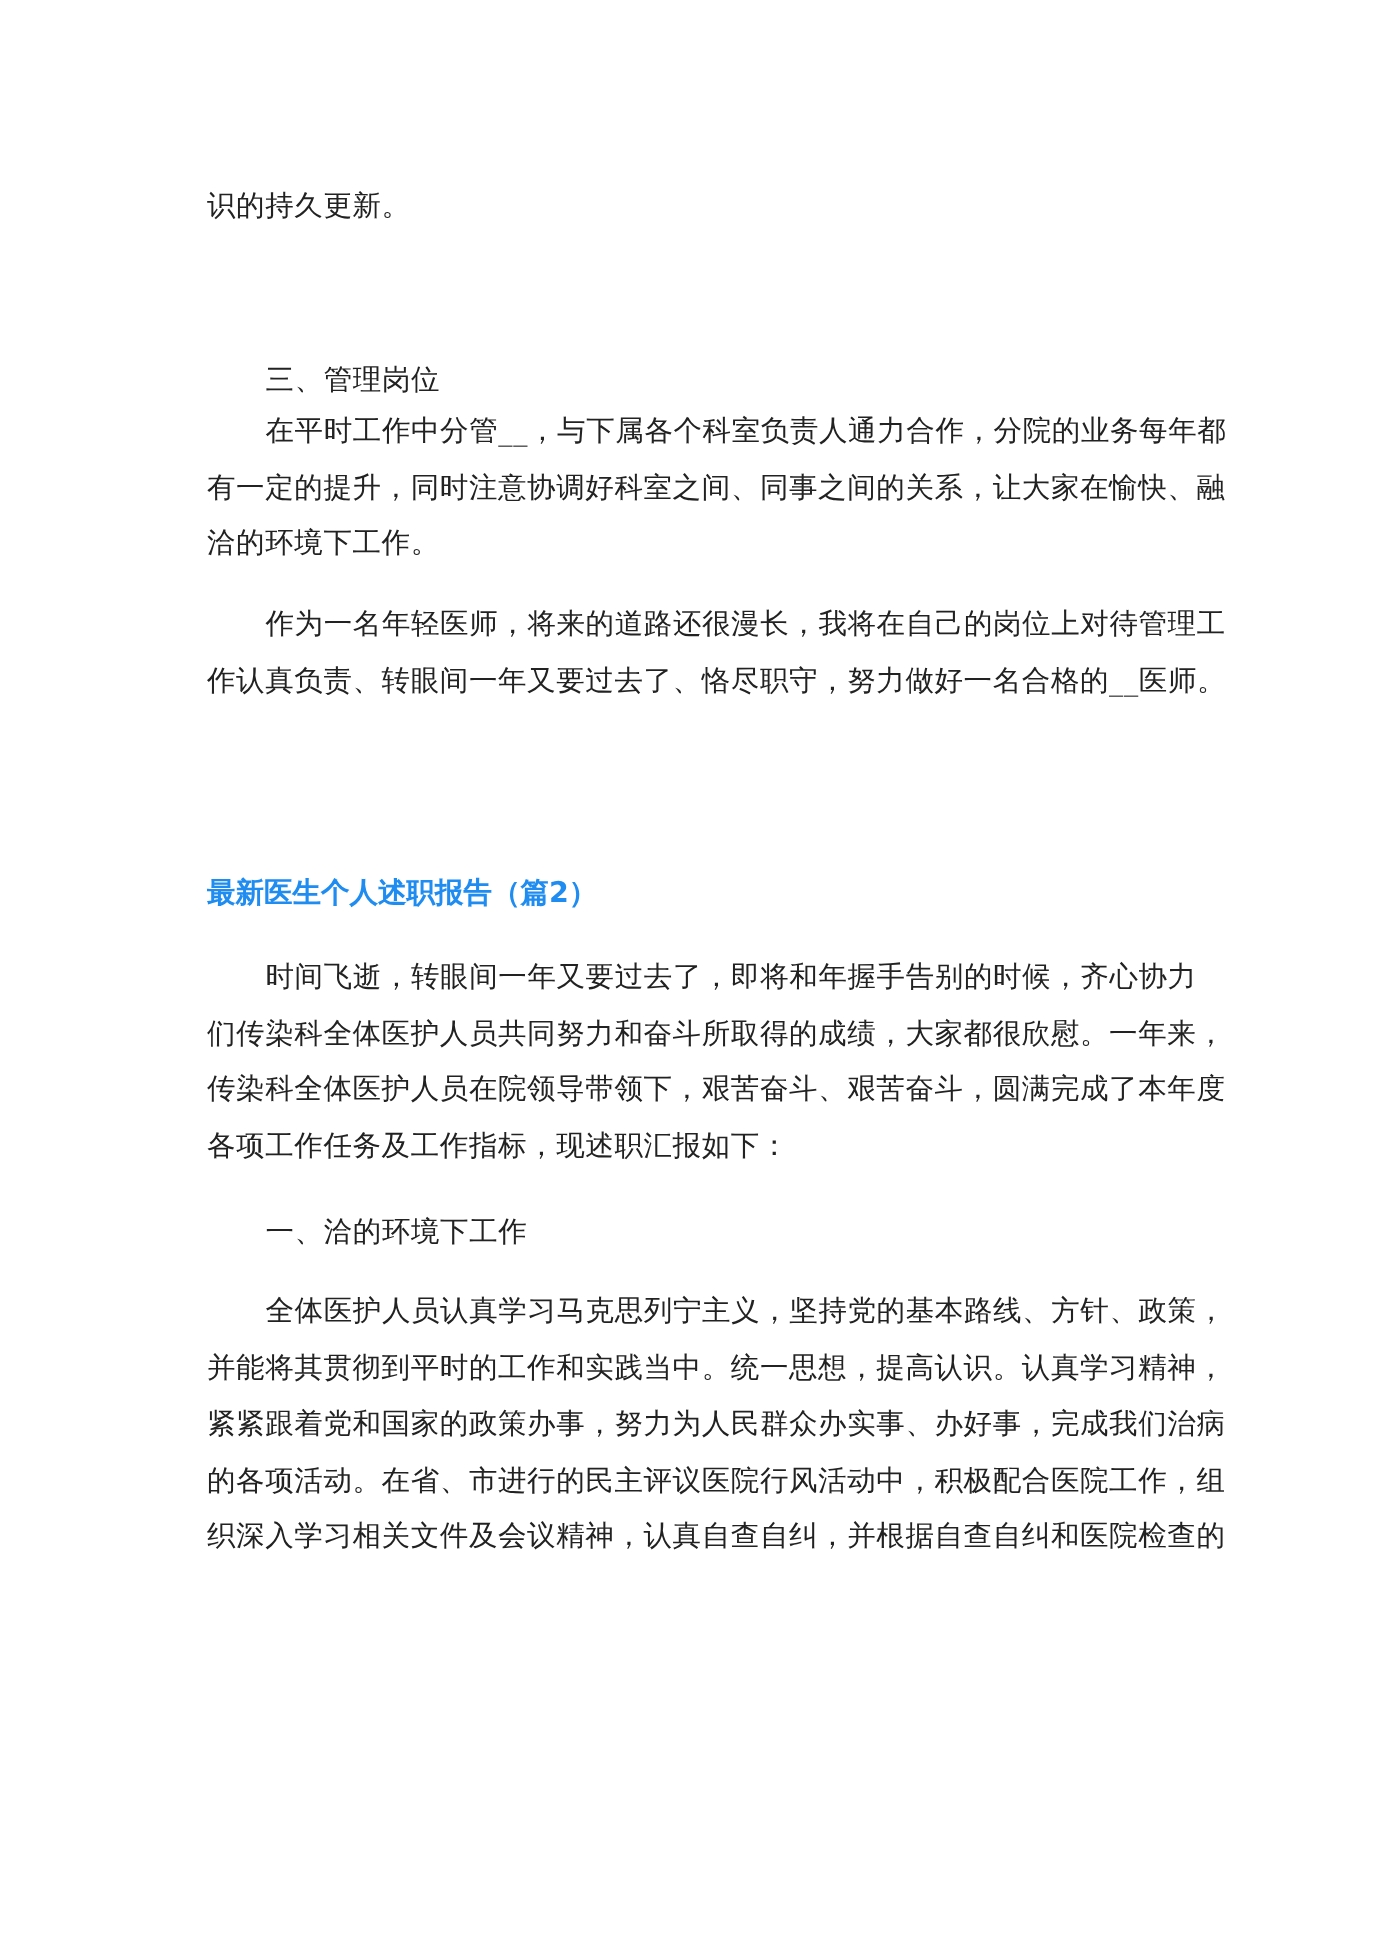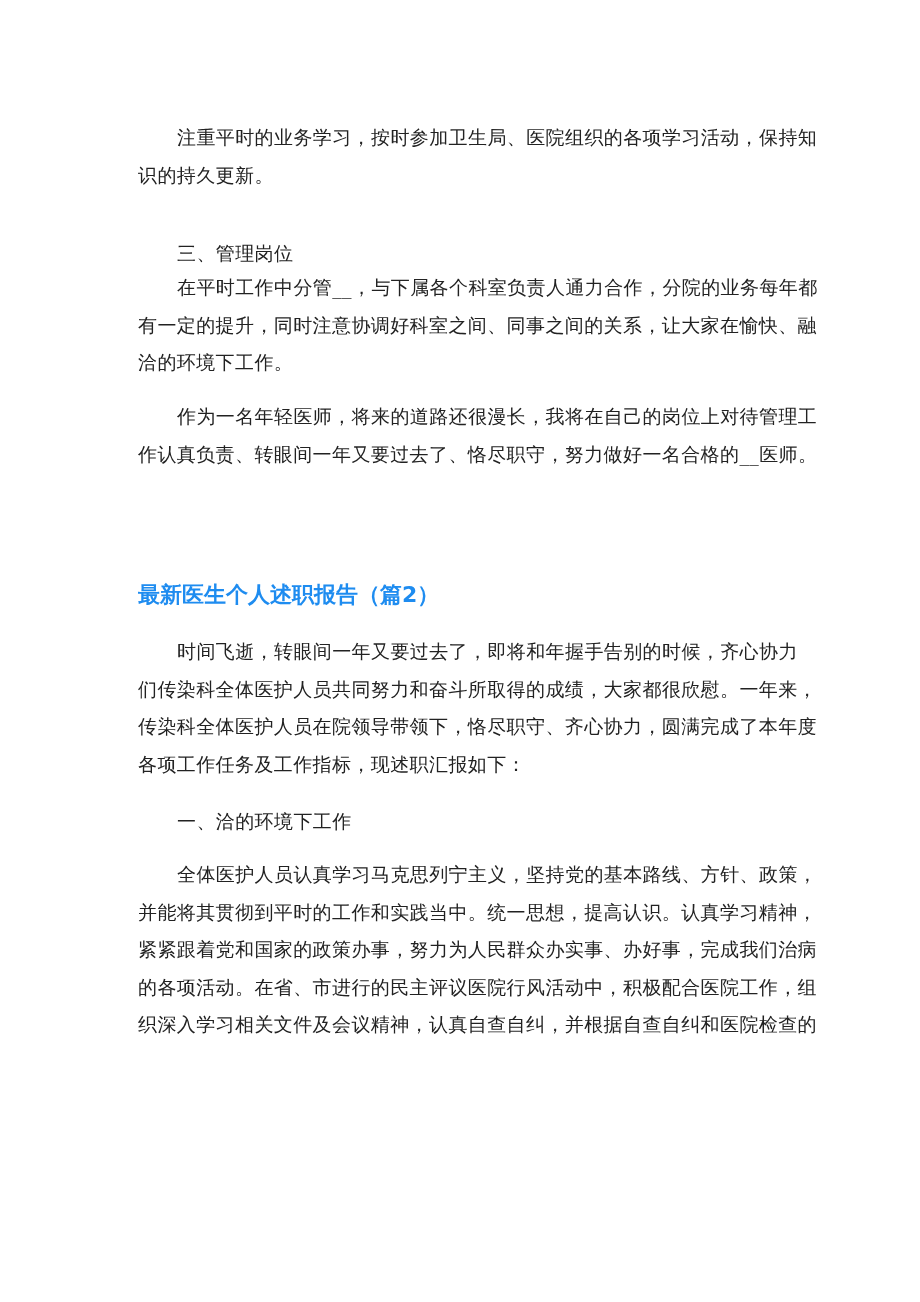--- a/index.html
+++ b/index.html
@@ -34,37 +34,36 @@
     letter-spacing: 0.4px;
     text-align: justify;
     text-align-last: left;
     word-break: break-all;
   }
   .line {
     display: block;
     white-space: nowrap;
   }
   .heading {
-    font-size: 22px;
+    font-size: 19px;
     line-height: 30px;
     font-weight: bold;
     color: #1e8cf0;
     margin: 0;
     white-space: nowrap;
     font-family: "DejaVu Sans", "Liberation Sans", sans-serif;
   }
 </style>
 </head>
 <body>
 
 <div class="page">
 
   <div class="block" style="top:119px;">
     <p class="p">
-      <span class="line">注重平时的业务学习，按时参加卫生局、医院组织的各项学习活动，保持知</span>
       <span class="line" style="text-indent:0">识的持久更新。</span>
     </p>
   </div>
 
   <div class="block" style="top:213px;margin-top:22px;">
     <p class="p">
       <span class="line">三、管理岗位</span>
     </p>
   </div>
 
@@ -84,21 +83,21 @@
   </div>
 
   <div class="block" style="top:580px;">
     <h2 class="heading">最新医生个人述职报告（篇2）</h2>
   </div>
 
   <div class="block" style="top:633px;">
     <p class="p">
       <span class="line">时间飞逝，转眼间一年又要过去了，即将和年握手告别的时候，齐心协力</span>
       <span class="line" style="text-indent:0">们传染科全体医护人员共同努力和奋斗所取得的成绩，大家都很欣慰。一年来，</span>
-      <span class="line" style="text-indent:0">传染科全体医护人员在院领导带领下，恪尽职守、齐心协力，圆满完成了本年度</span>
+      <span class="line" style="text-indent:0">传染科全体医护人员在院领导带领下，艰苦奋斗、艰苦奋斗，圆满完成了本年度</span>
       <span class="line" style="text-indent:0">各项工作任务及工作指标，现述职汇报如下：</span>
     </p>
   </div>
 
   <div class="block" style="top:803px;">
     <p class="p">
       <span class="line">一、洽的环境下工作</span>
     </p>
   </div>
 

